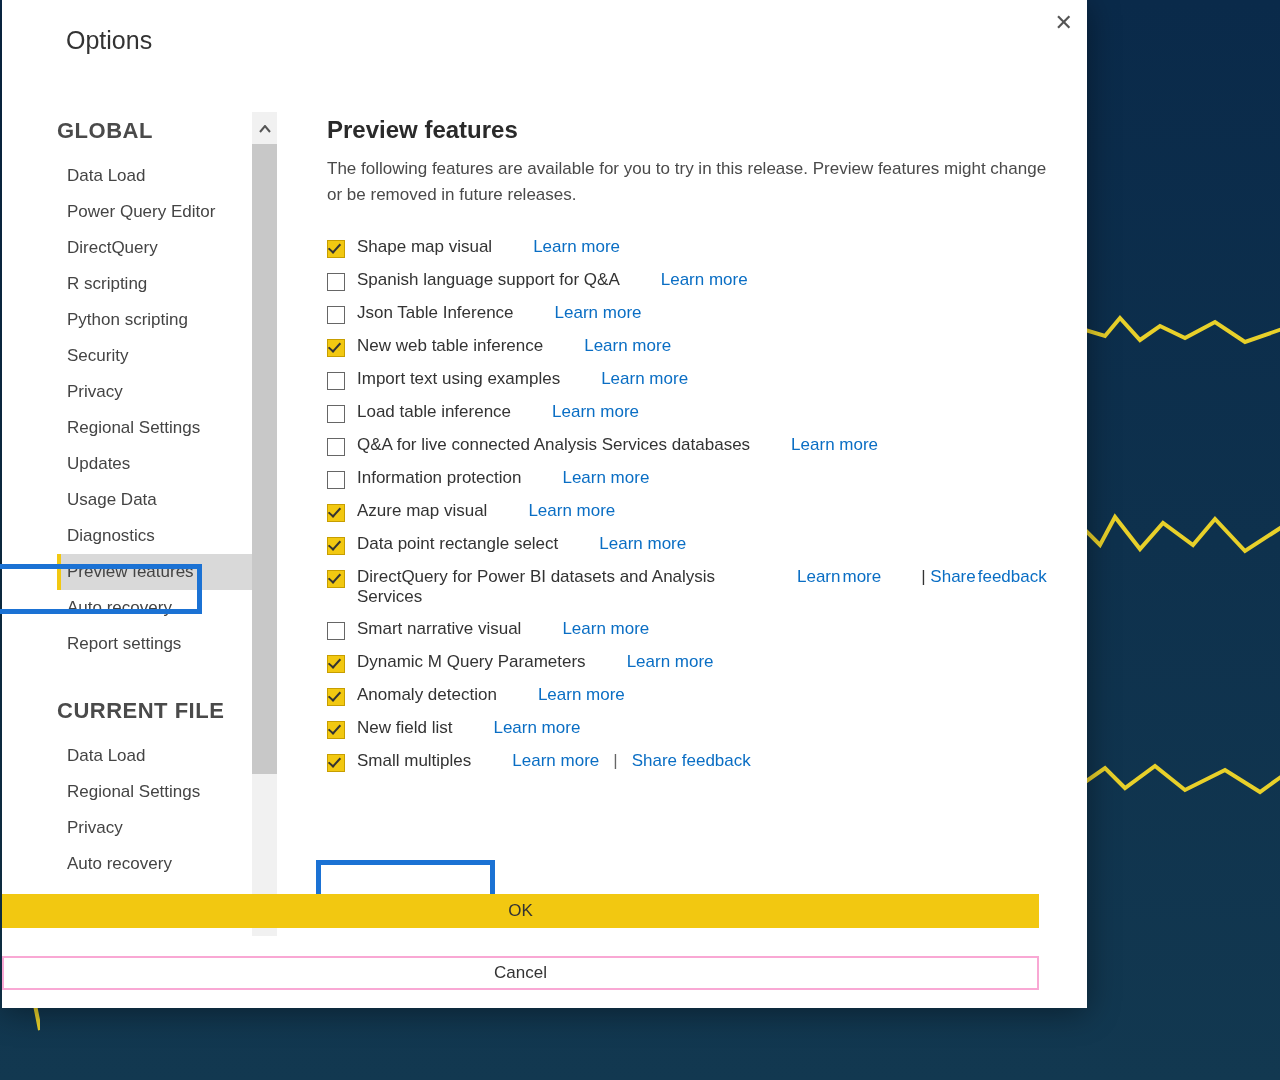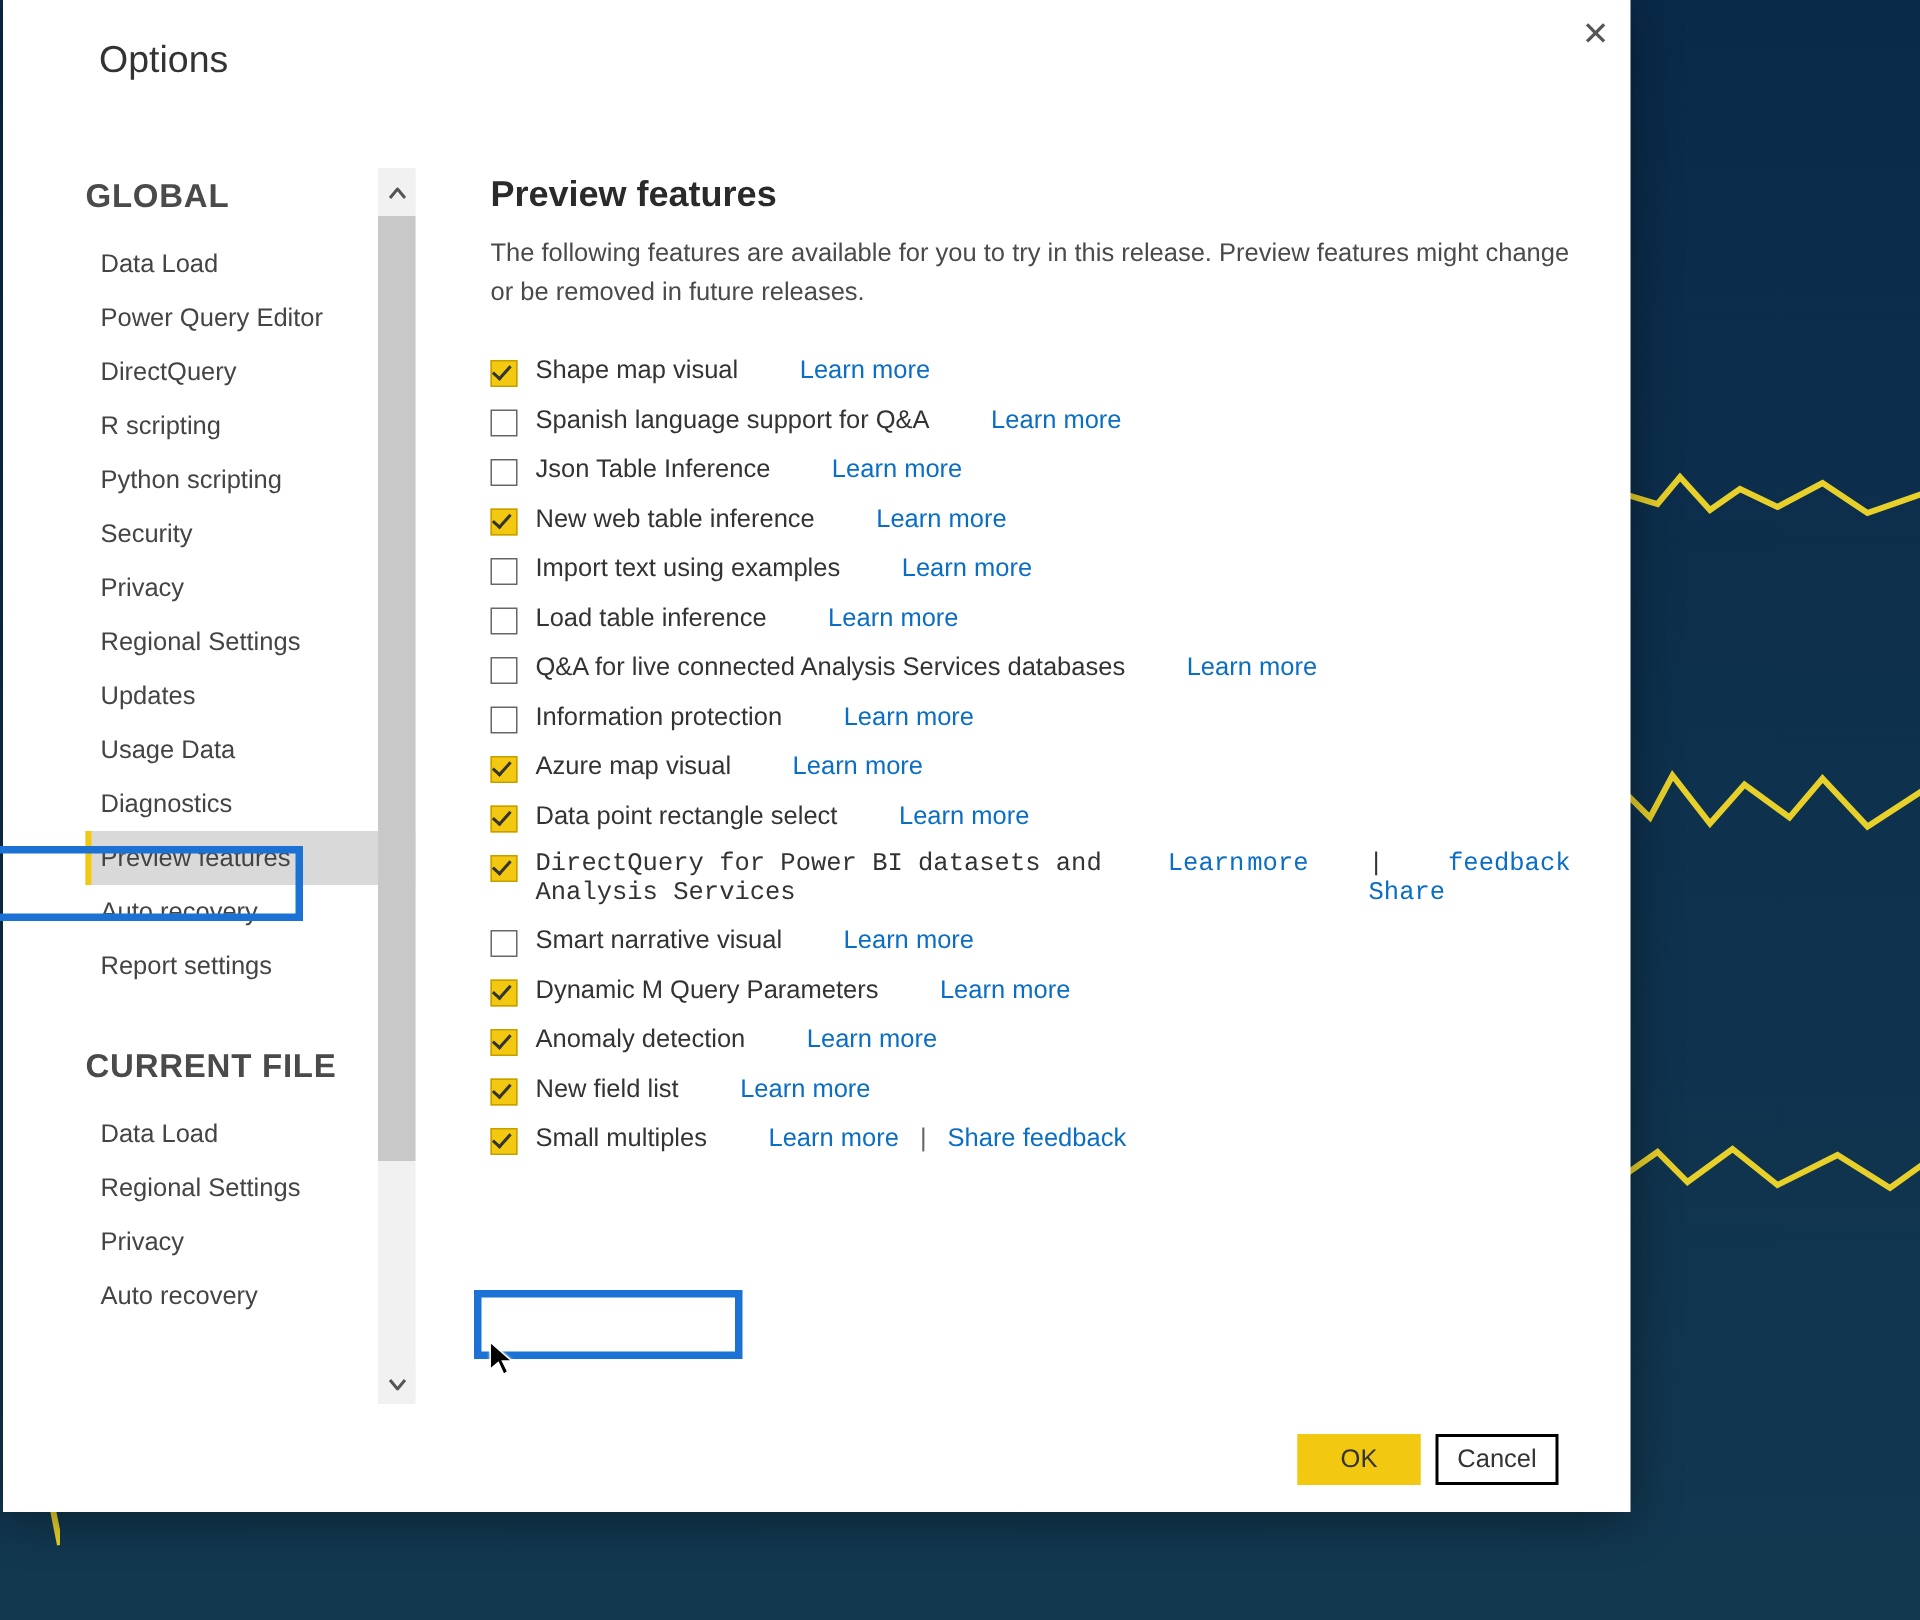--- a/index.html
+++ b/index.html
@@ -80,33 +80,34 @@
   .chk.checked {
     background:#f2c811; border-color:#c79e00; position:relative;
   }
   .chk.checked::after {
     content:""; position:absolute; left:3px; top:0px; width:5px; height:10px;
     border:solid #333; border-width:0 2.5px 2.5px 0; transform:rotate(42deg);
   }
   .feat-label { color:#333; }
   .link { color:#0a6ec4; cursor:pointer; }
   .sep { color:#666; margin:0 2px; }
-  .feat.wrap .feat-body { display:flex; flex-wrap:nowrap; gap:40px; max-width:700px;font-family:Liberation Mono, monospace; }
+  .feat.wrap .feat-body { display:flex; flex-wrap:nowrap; gap:40px; max-width:700px; }
   .feat.wrap .feat-label { max-width:400px; }
   .col-right { display:flex; flex-direction:row; gap:2px; }
   .cursor { position:absolute; top:893px; left:322px; pointer-events:none; }
   .cursor svg { width:20px; height:25px; filter:drop-shadow(0 0 1px rgba(255,255,255,.9)); }
   .hl-main { position:absolute; top:860px; left:314px; width:179px; height:46px; pointer-events:none; }
   .footer {
-    position:absolute; left:0; right:0; bottom:18px; display:flex; gap:10px; justify-content:flex-end;
+    position:absolute; left:0; right:0; bottom:18px; display:flex; gap:28px; justify-content:flex-end;
     padding-right:48px;
+    flex-direction:column;
   }
   .btn { min-width:82px; height:34px; font-size:17px; cursor:pointer; display:flex; align-items:center; justify-content:center; }
   .btn-ok { background:#f2c811; color:#333; border:2px solid #f2c811; }
-  .btn-cancel { background:#fff; border:2px solid #000000; color:#333; }
+  .btn-cancel { background:#fff; border:2px solid #f9a8d4; color:#333; }
 
   .bg-line { position:absolute; stroke:#e8d02a; stroke-width:4; fill:none; }
 </style>
 </head>
 <body>
 
 <svg class="bg-line" style="top:310px;left:1085px;width:200px;height:60px" viewBox="0 0 200 60">
     <polyline points="0,20 20,26 35,8 55,30 75,16 100,28 130,12 160,32 200,18"></polyline>
   </svg>
 <svg class="bg-line" style="top:505px;left:1085px;width:200px;height:70px" viewBox="0 0 200 70">

